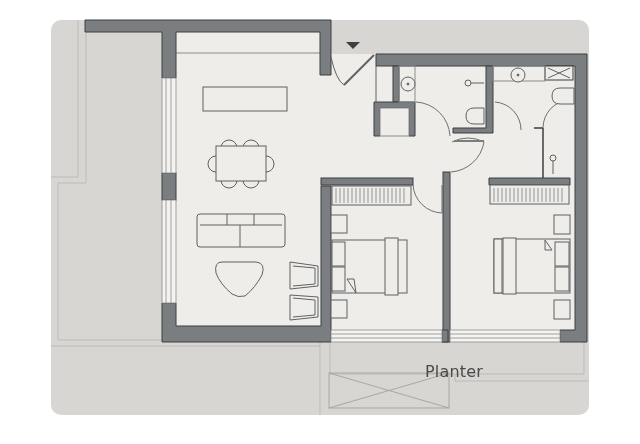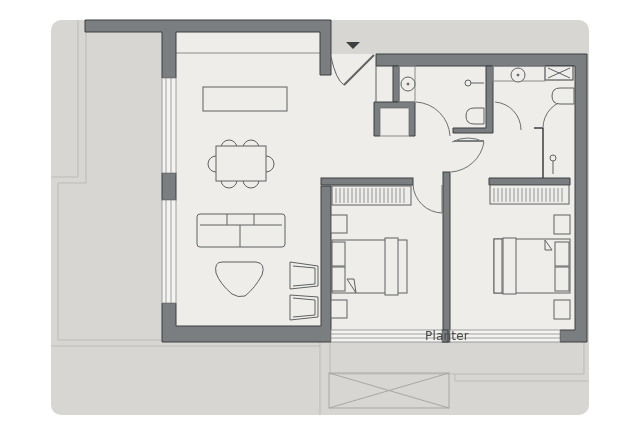--- a/index.html
+++ b/index.html
@@ -1,18 +1,18 @@
 <!DOCTYPE html>
 <html><head>
 <meta charset="utf-8">
 <style>
   html, body { margin: 0; padding: 0; background: #ffffff; }
   body { width: 640px; height: 444px; overflow: hidden; position: relative; font-family: "Liberation Sans", sans-serif; }
   #plan { position: absolute; left: 0; top: 0; width: 640px; height: 444px; }
-  .planter-label { position: absolute; left: 425px; top: 329px; font-size: 12px; color: #4a4a4a; font-family: "DejaVu Sans", sans-serif; letter-spacing: 0.2px; }
+  .planter-label { position: absolute; left: 425px; top: 362px; font-size: 16px; color: #4a4a4a; font-family: "DejaVu Sans", sans-serif; letter-spacing: 0.2px; }
 </style>
 </head>
 <body>
 
 <svg id="plan" viewBox="0 0 640 444" xmlns="http://www.w3.org/2000/svg">
 
   <rect x="51" y="20" width="538" height="395" rx="10" fill="#d8d6d2"></rect>
 
   <g fill="none" stroke="#bdbbb7" stroke-width="1">
     <polyline points="78,20 78,177 51,177"></polyline>

